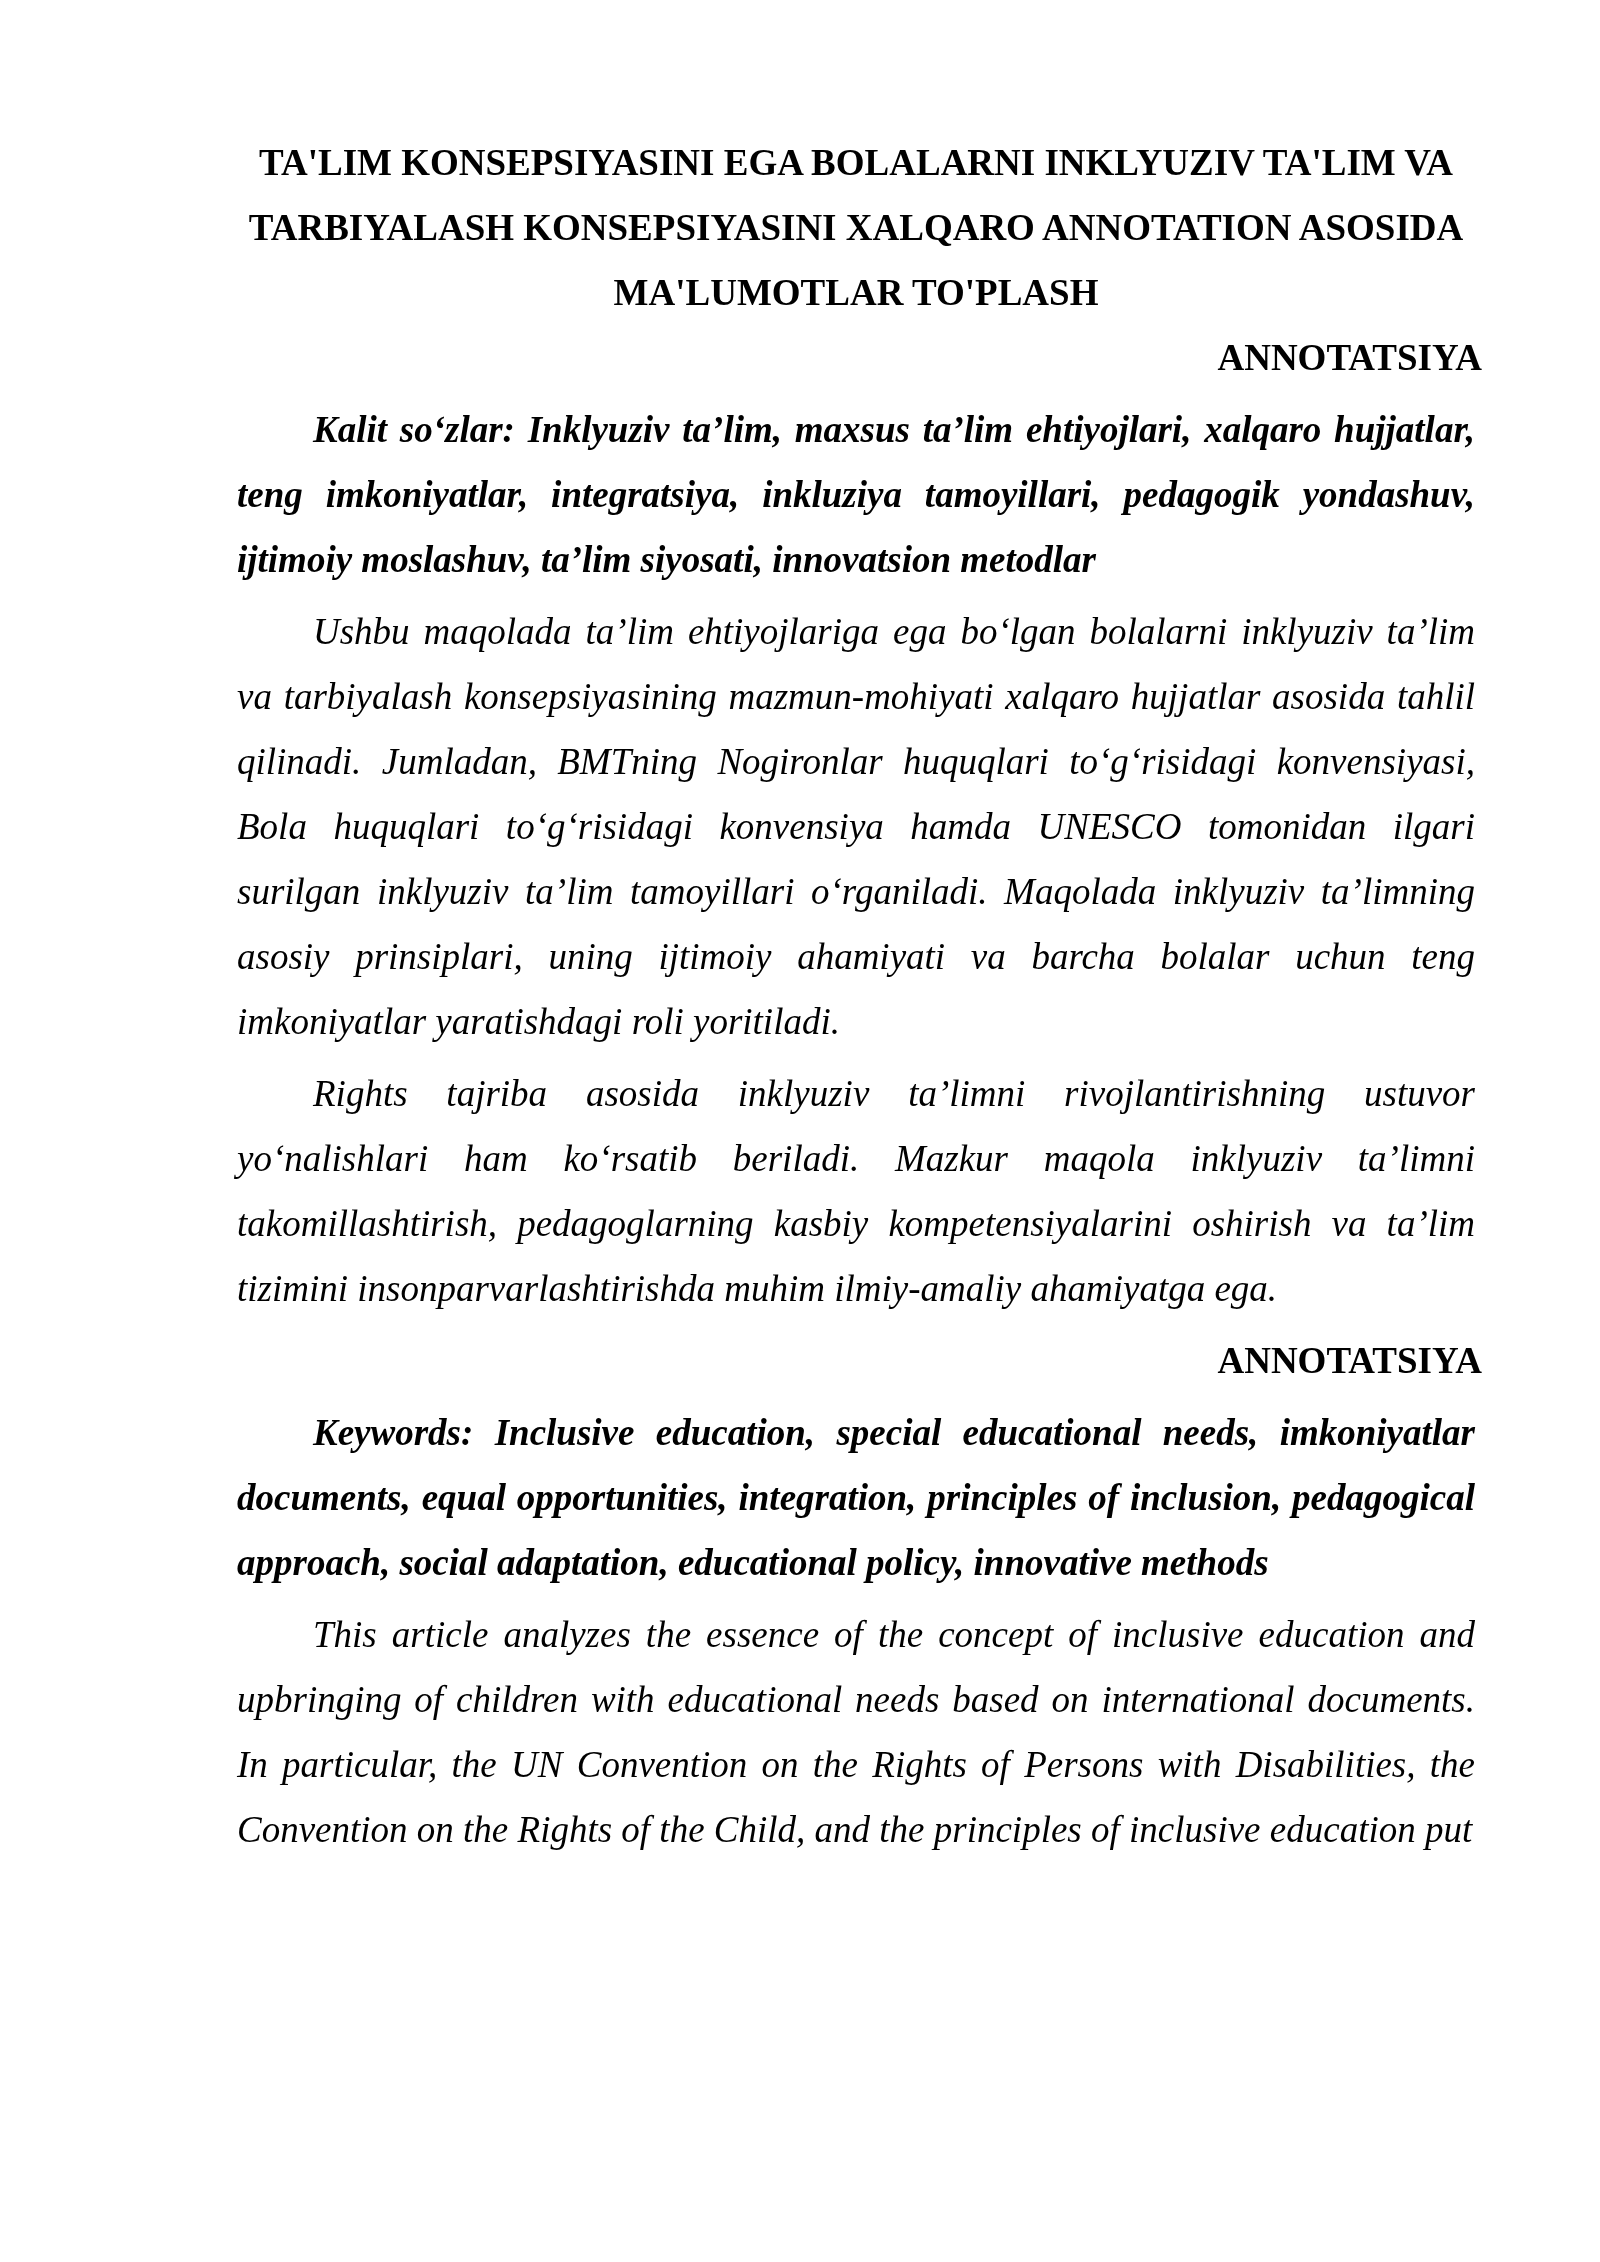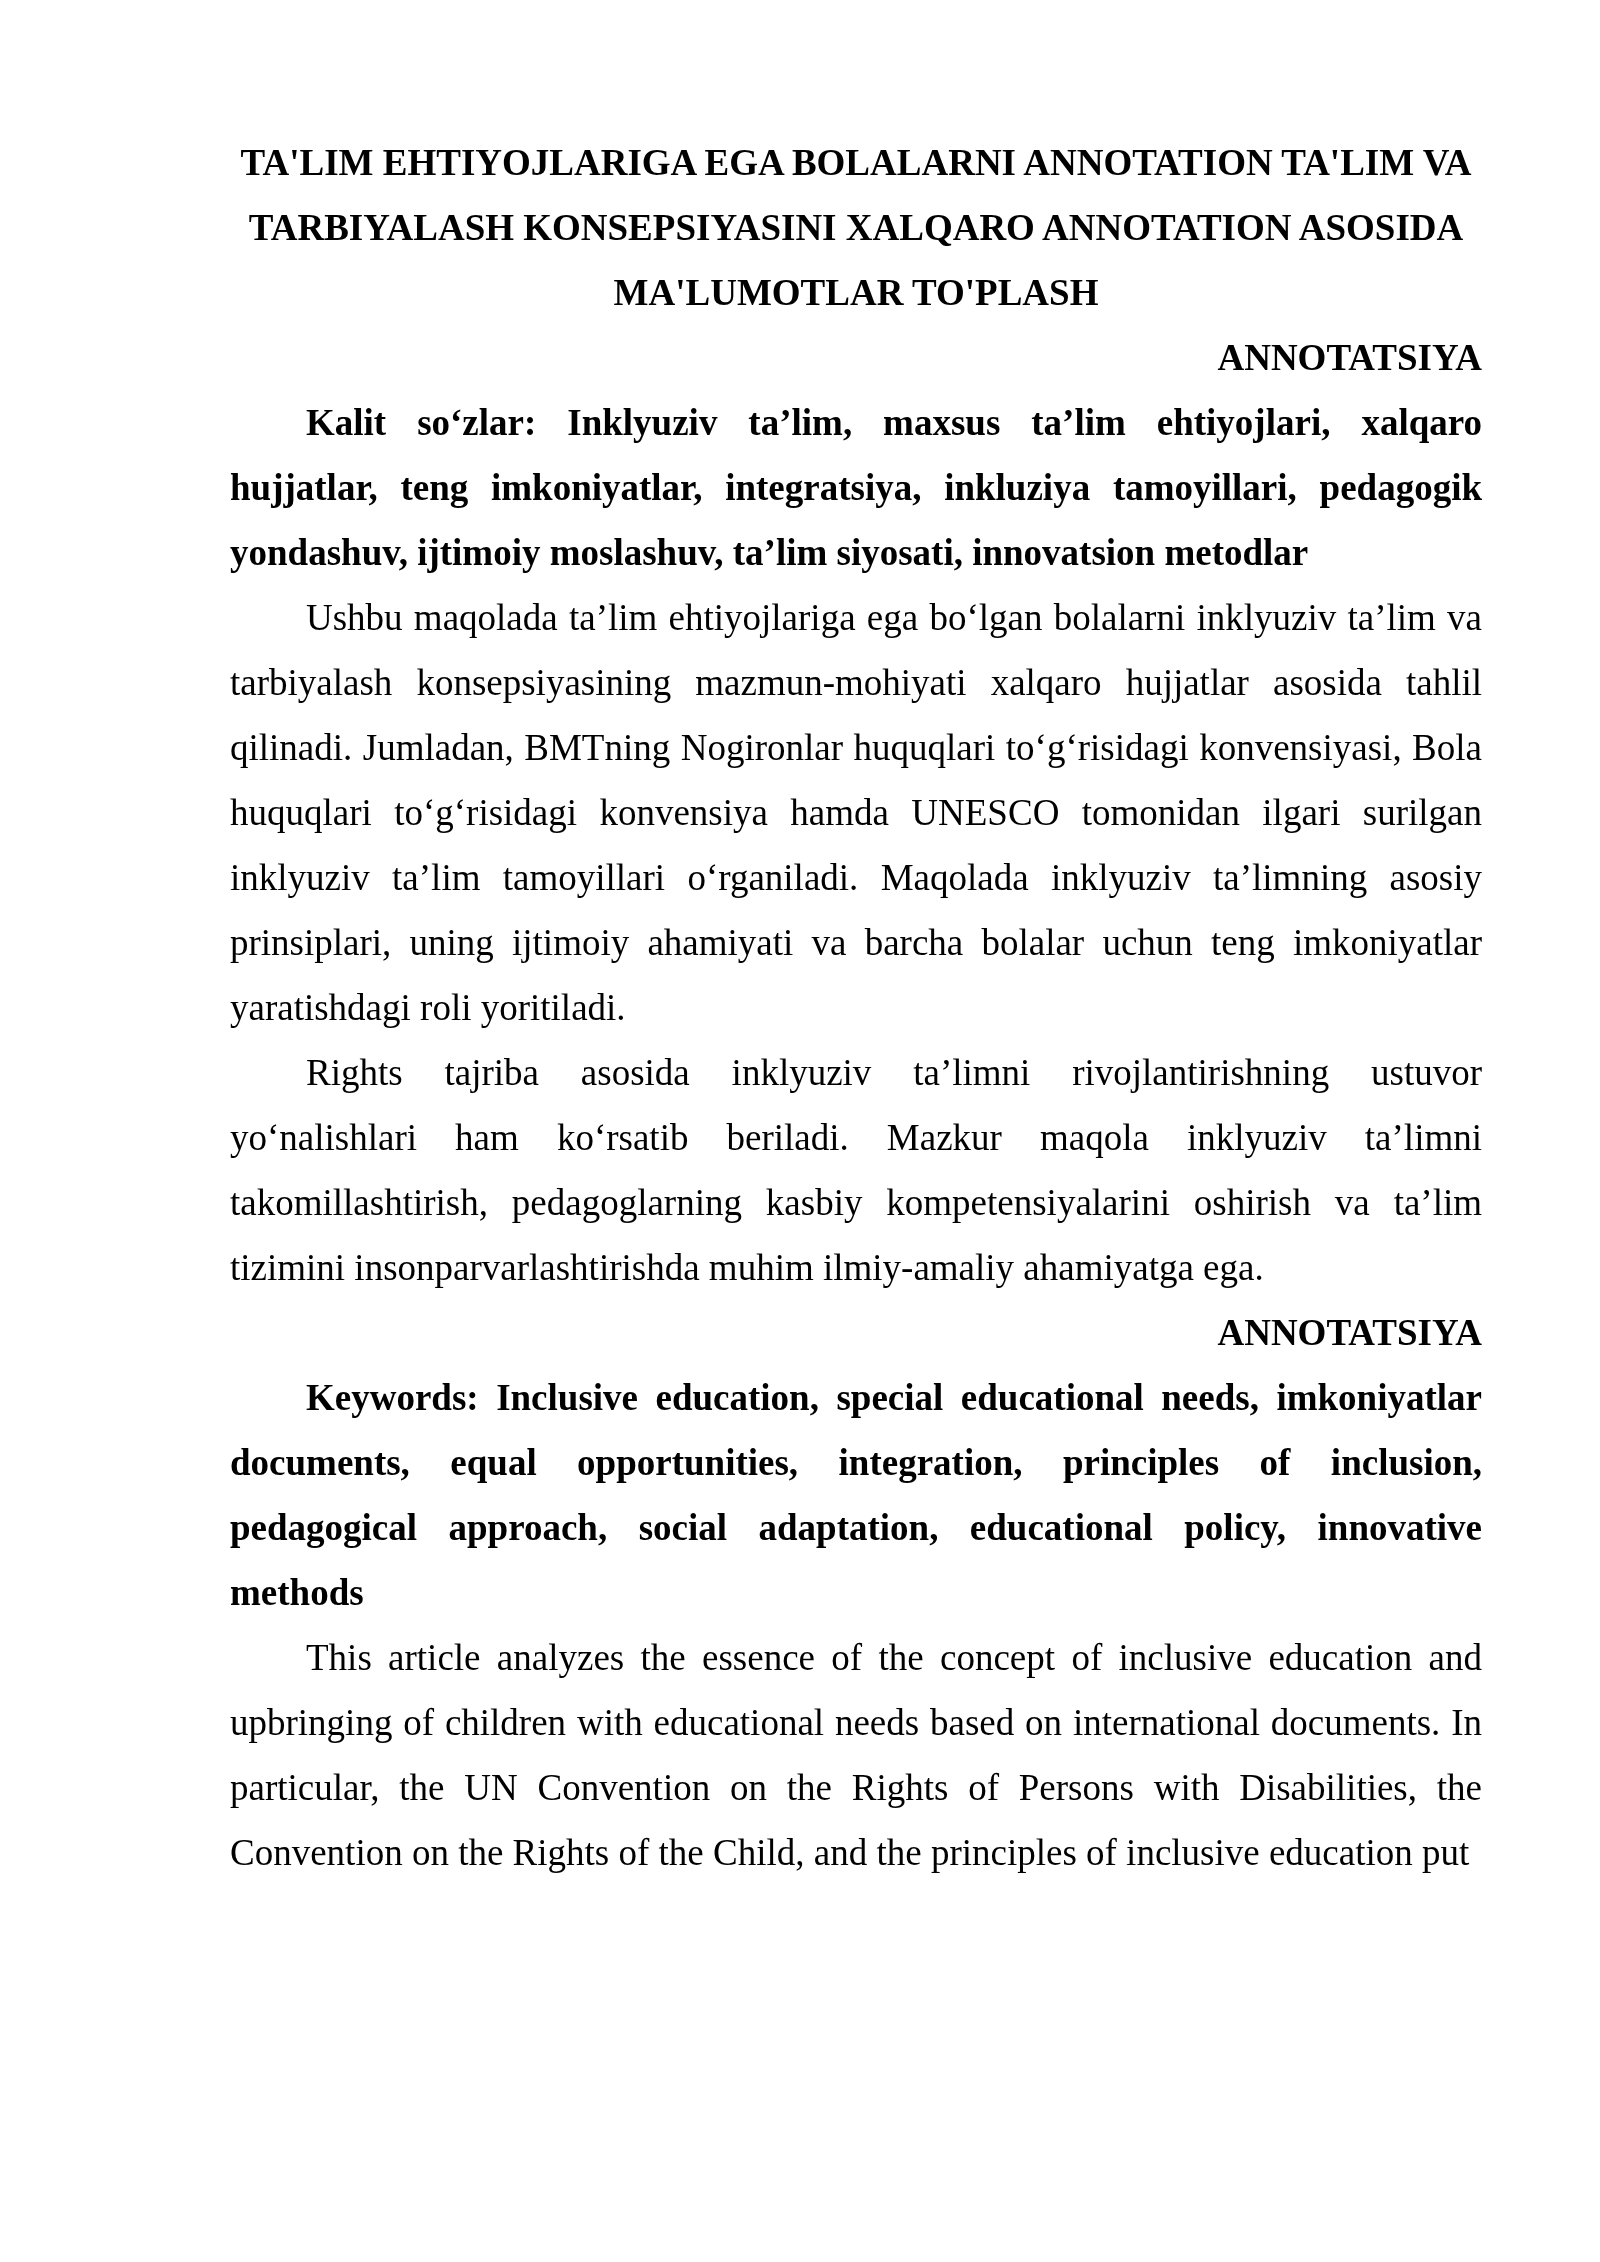--- a/index.html
+++ b/index.html
@@ -36,36 +36,37 @@
     display: block;
     white-space: nowrap;
   }
   .heading {
     margin: 0;
     font-size: 37px;
     font-weight: bold;
     text-align: right;
   }
   .para {
-    margin: 0;
+    margin: 7px;
     text-align: justify;
     text-indent: 76px;
+    font-style: italic;
   }
   .para.bold {
     font-weight: bold;
   }
 </style>
 </head>
 <body>
 
 <div class="page">
   <div class="content">
 
     <h1 class="doc-title">
-      <span class="tline">TA'LIM EHTIYOJLARIGA EGA BOLALARNI ANNOTATION TA'LIM VA</span>
+      <span class="tline">TA'LIM KONSEPSIYASINI EGA BOLALARNI INKLYUZIV TA'LIM VA</span>
       <span class="tline">TARBIYALASH KONSEPSIYASINI XALQARO ANNOTATION ASOSIDA</span>
       <span class="tline">MA'LUMOTLAR TO'PLASH</span>
     </h1>
 
     <h2 class="heading">ANNOTATSIYA</h2>
 
     <p class="para bold">Kalit so‘zlar: Inklyuziv ta’lim, maxsus ta’lim ehtiyojlari, xalqaro hujjatlar, teng imkoniyatlar, integratsiya, inkluziya tamoyillari, pedagogik yondashuv, ijtimoiy moslashuv, ta’lim siyosati, innovatsion metodlar</p>
 
     <p class="para">Ushbu maqolada ta’lim ehtiyojlariga ega bo‘lgan bolalarni inklyuziv ta’lim va tarbiyalash konsepsiyasining mazmun-mohiyati xalqaro hujjatlar asosida tahlil qilinadi. Jumladan, BMTning Nogironlar huquqlari to‘g‘risidagi konvensiyasi, Bola huquqlari to‘g‘risidagi konvensiya hamda UNESCO tomonidan ilgari surilgan inklyuziv ta’lim tamoyillari o‘rganiladi. Maqolada inklyuziv ta’limning asosiy prinsiplari, uning ijtimoiy ahamiyati va barcha bolalar uchun teng imkoniyatlar yaratishdagi roli yoritiladi.</p>
 

